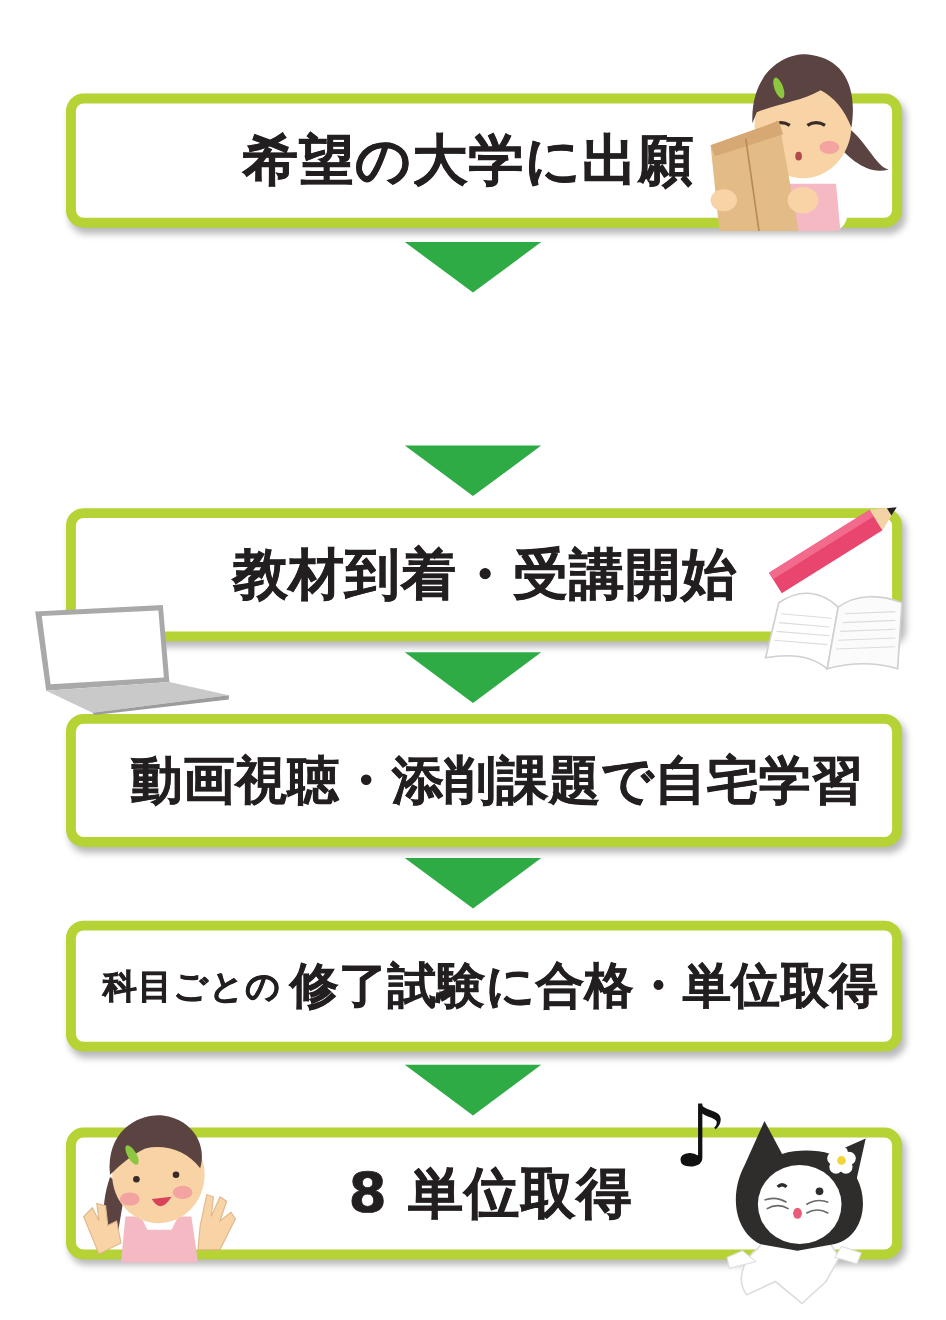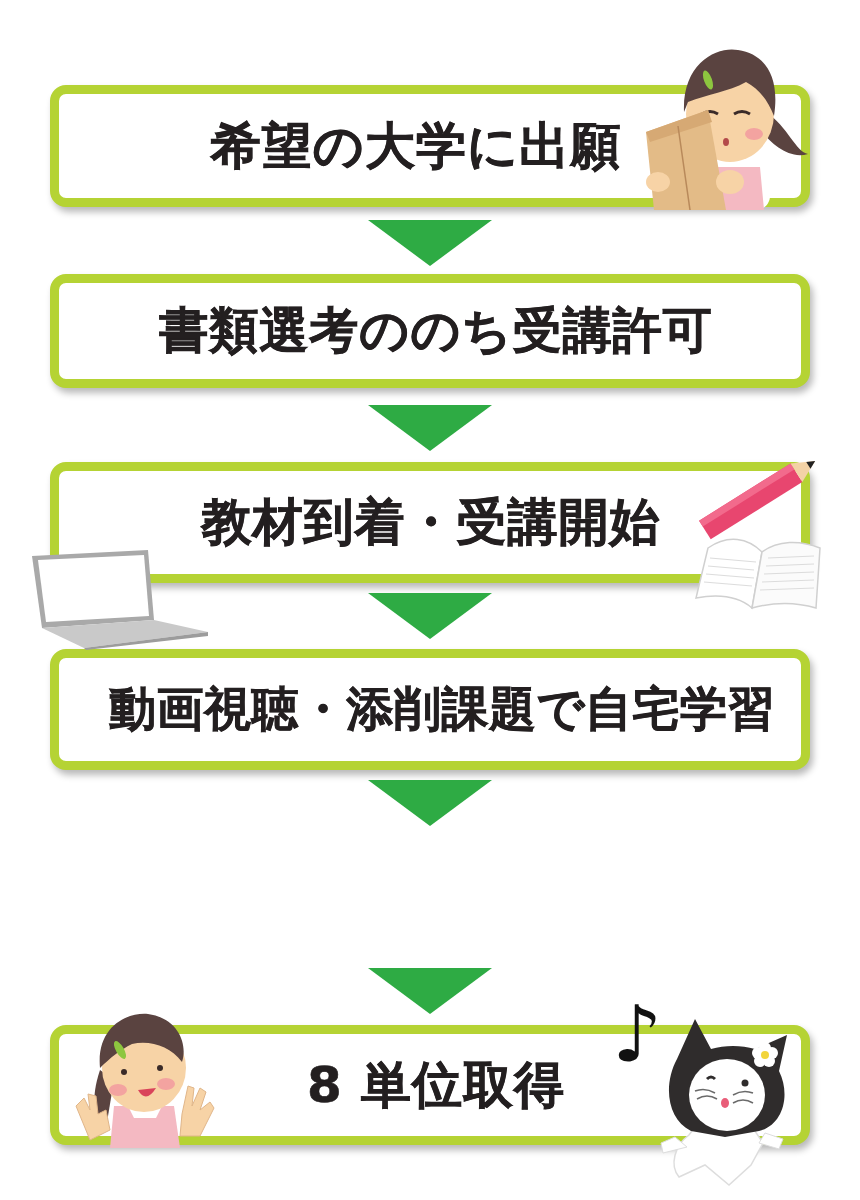--- a/index.html
+++ b/index.html
@@ -1,18 +1,18 @@
 <!DOCTYPE html>
 <html><head>
 <meta charset="utf-8">
 <style>
   html,body{margin:0;padding:0;background:#ffffff;}
   #canvas{position:relative;width:860px;height:1200px;background:#ffffff;overflow:hidden;
     font-family:"DejaVu Sans","Liberation Sans",sans-serif;}
-  .step{position:absolute;left:50px;width:760px;box-sizing:border-box;
+  .step{position:absolute;left:60px;width:760px;box-sizing:border-box;
     border:9px solid #b5d334;border-radius:16px;background:#ffffff;
     box-shadow:3px 5px 7px rgba(0,0,0,0.28);
     display:flex;align-items:center;justify-content:center;z-index:1;padding-left:12px;}
   .step-text{color:#231f20;font-weight:bold;white-space:nowrap;letter-spacing:1px;
     -webkit-text-stroke:0.6px #231f20;}
   .arrow{position:absolute;left:368px;width:0;height:0;
     border-left:62px solid transparent;border-right:62px solid transparent;
     border-top:46px solid #2eab44;z-index:1;}
   .illus{position:absolute;z-index:3;}
   .note{position:absolute;z-index:3;color:#111;font-size:78px;line-height:1;font-family:"DejaVu Sans",sans-serif;}
@@ -20,35 +20,36 @@
 </head>
 <body>
 
 <div id="canvas">
 
   <div class="step" style="top:85px;height:122px;">
     <span class="step-text" style="font-size:50px;margin-right:40px;">希望の大学に出願</span>
   </div>
   <div class="arrow" style="top:220px;"></div>
 
-  <div class="step" style="top:274px;height:114px;">
-    <span class="step-text" style="font-size:49px;">書類選考ののち受講許可</span>
-  </div>
   <div class="arrow" style="top:405px;"></div>
 
   <div class="step" style="top:462px;height:121px;align-items:center;">
     <span class="step-text" style="font-size:50px;margin-right:10px;">教材到着・受講開始</span>
   </div>
   <div class="arrow" style="top:593px;"></div>
 
   <div class="step" style="top:649px;height:121px;">
     <span class="step-text" style="font-size:47px;letter-spacing:0.5px;margin-left:12px;">動画視聴・添削課題で自宅学習</span>
   </div>
   <div class="arrow" style="top:780px;"></div>
 
+  <div class="step" style="top:837px;height:119px;">
+    <span class="step-text" style="font-size:31px;margin-right:8px;align-self:center;">科目ごとの</span>
+    <span class="step-text" style="font-size:44px;letter-spacing:0.5px;">修了試験に合格・単位取得</span>
+  </div>
   <div class="arrow" style="top:968px;"></div>
 
   <div class="step" style="top:1025px;height:120px;">
     <span class="step-text" style="font-size:50px;">8 単位取得</span>
   </div>
 
   <svg class="illus" style="left:638px;top:42px;" width="175" height="168" viewBox="0 0 175 168">
     <path d="M128 70 C150 85 158 110 170 112 C150 118 132 100 122 88 Z" fill="#5a4340"></path>
     <rect x="62" y="120" width="70" height="48" rx="14" fill="#ffffff"></rect>
     <path d="M78 125 L122 125 L126 168 L74 168 Z" fill="#f4b9c2"></path>

